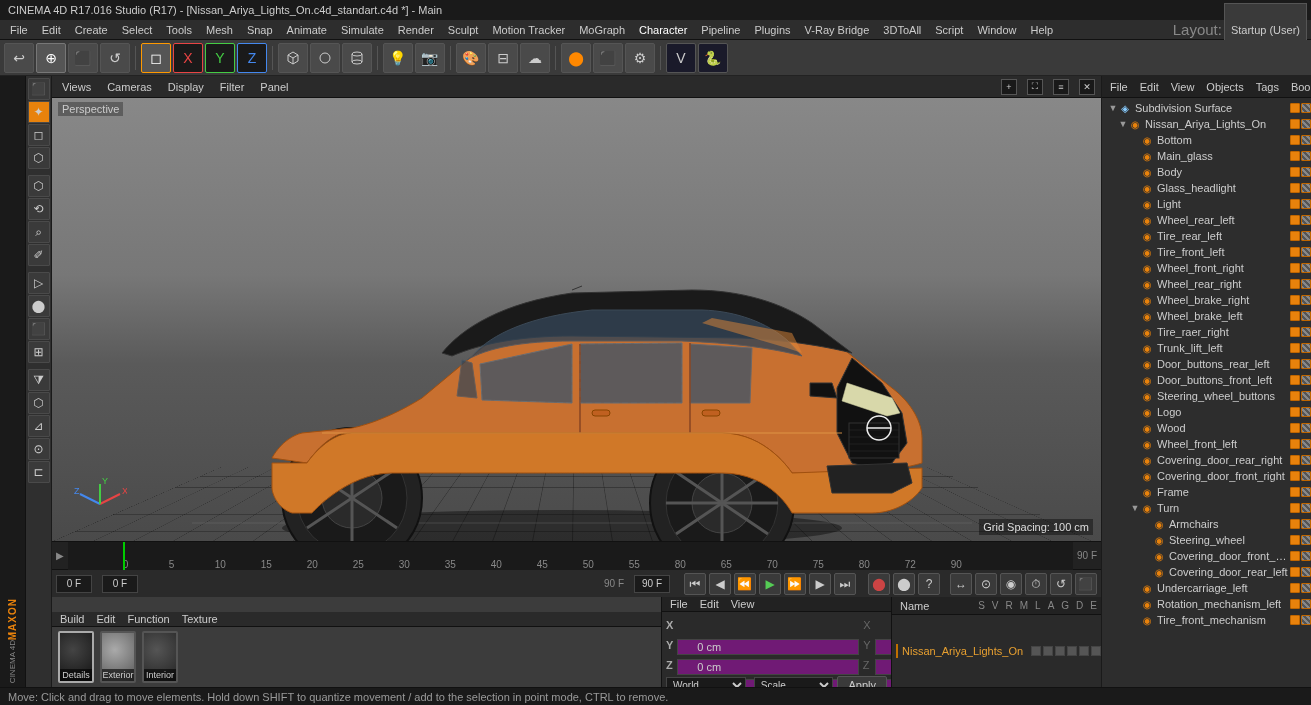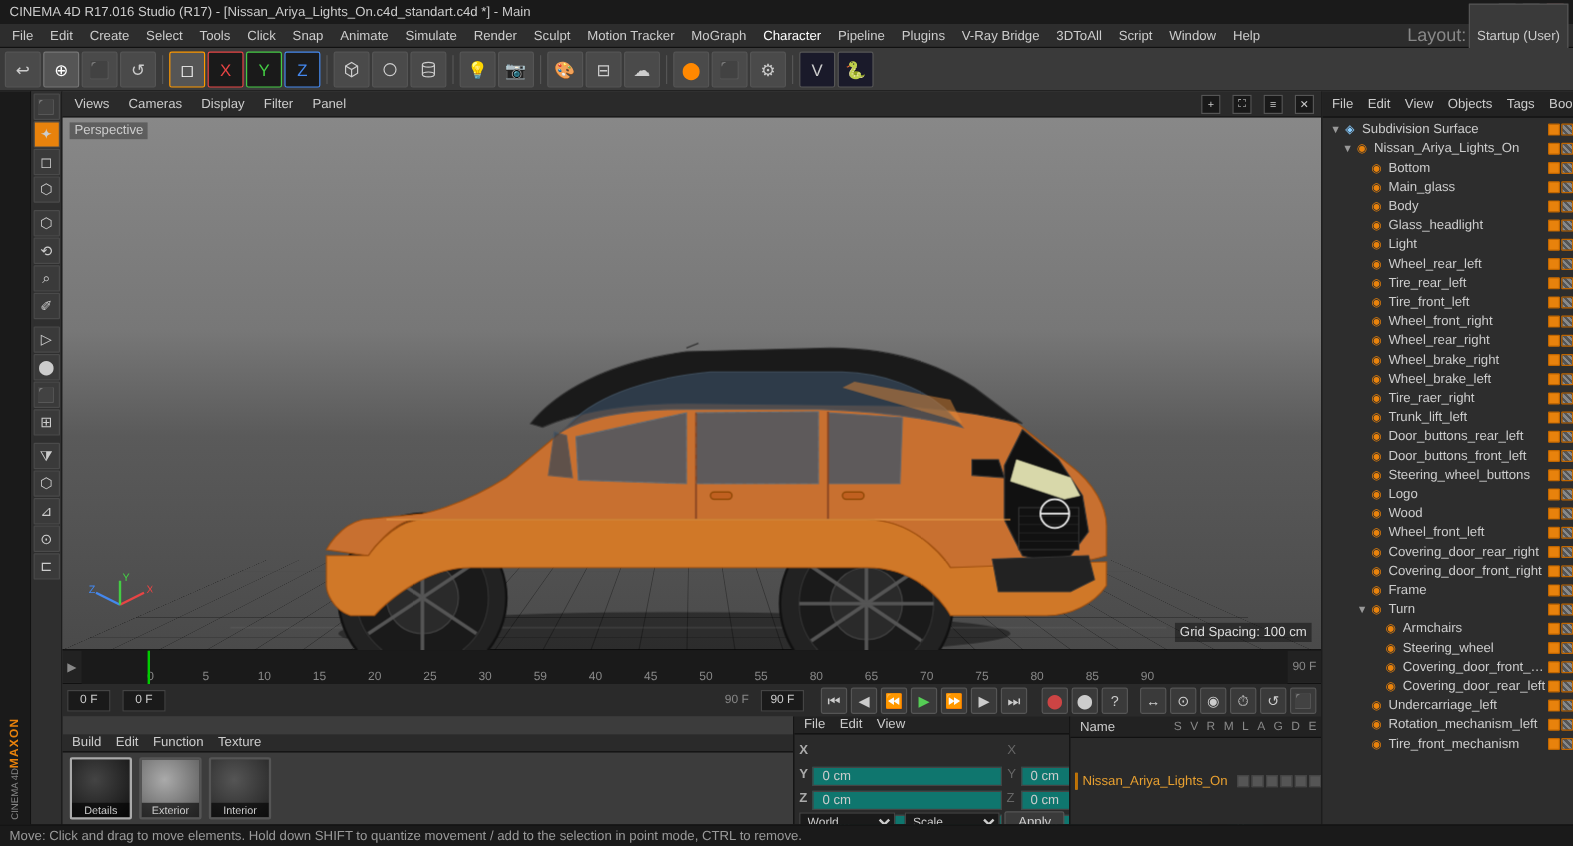--- a/index.html
+++ b/index.html
@@ -330,21 +330,21 @@
     }
     .mat-menu { color: #ccc; font-size: 11px; cursor: pointer; padding: 1px 4px; }
 
     #mat-items {
       display: flex;
       align-items: center;
       padding: 4px 6px;
       gap: 6px;
     }
     .mat-swatch {
-      width: 52px; height: 52px;
+      width: 36px; height: 52px;
       border: 2px solid #555;
       border-radius: 2px;
       position: relative;
       cursor: pointer;
       overflow: hidden;
     }
     .mat-swatch.active { border-color: #ffffff; }
     .mat-label {
       position: absolute;
       bottom: 0; left: 0; right: 0;
@@ -389,25 +389,25 @@
     }
     .attr-label {
       width: 14px;
       color: #aaa;
       font-size: 11px;
       font-weight: bold;
     }
     .attr-input {
       flex: 1;
       height: 16px;
-      background: #0f766e;
+      background: #701a75;
       border: 1px solid #444;
       color: #ccc;
       font-size: 11px;
-      padding: 0 7px;
+      padding: 0 19px;
       margin-top: 44px;
     }
     .attr-spacer { width: 10px; color: #666; font-size: 11px; text-align: center; }
 
     .coord-dropdown {
       height: 16px;
       background: #1a1a1a;
       border: 1px solid #444;
       color: #ccc;
       font-size: 10px;
@@ -541,21 +541,21 @@
       <div class="win-btn" style="background:#883333;">✕</div>
     </div>
   </div>
 
   <div id="menu-bar">
     <div class="menu-item">File</div>
     <div class="menu-item">Edit</div>
     <div class="menu-item">Create</div>
     <div class="menu-item">Select</div>
     <div class="menu-item">Tools</div>
-    <div class="menu-item">Click</div>
+    <div class="menu-item">Mesh</div>
     <div class="menu-item">Snap</div>
     <div class="menu-item">Animate</div>
     <div class="menu-item">Simulate</div>
     <div class="menu-item">Render</div>
     <div class="menu-item">Sculpt</div>
     <div class="menu-item">Motion Tracker</div>
     <div class="menu-item">MoGraph</div>
     <div class="menu-item" style="color:#fff;">Character</div>
     <div class="menu-item">Pipeline</div>
     <div class="menu-item">Plugins</div>
@@ -760,31 +760,31 @@
           <div class="frame-indicator">▶</div>
           <div class="timeline-ruler">
             <div class="timeline-numbers">
               <div class="t-num">0</div>
               <div class="t-num">5</div>
               <div class="t-num">10</div>
               <div class="t-num">15</div>
               <div class="t-num">20</div>
               <div class="t-num">25</div>
               <div class="t-num">30</div>
-              <div class="t-num">59</div>
+              <div class="t-num">35</div>
               <div class="t-num">40</div>
               <div class="t-num">45</div>
               <div class="t-num">50</div>
               <div class="t-num">55</div>
               <div class="t-num">80</div>
               <div class="t-num">65</div>
               <div class="t-num">70</div>
               <div class="t-num">75</div>
               <div class="t-num">80</div>
-              <div class="t-num">85</div>
+              <div class="t-num">72</div>
               <div class="t-num">90</div>
             </div>
             <div class="timeline-playhead"></div>
           </div>
           <div class="frame-indicator">90 F</div>
         </div>
 
         <div id="transport-bar">
           <input class="frame-input" type="text" value="0 F" style="">
           <div style="width:4px;"></div>

